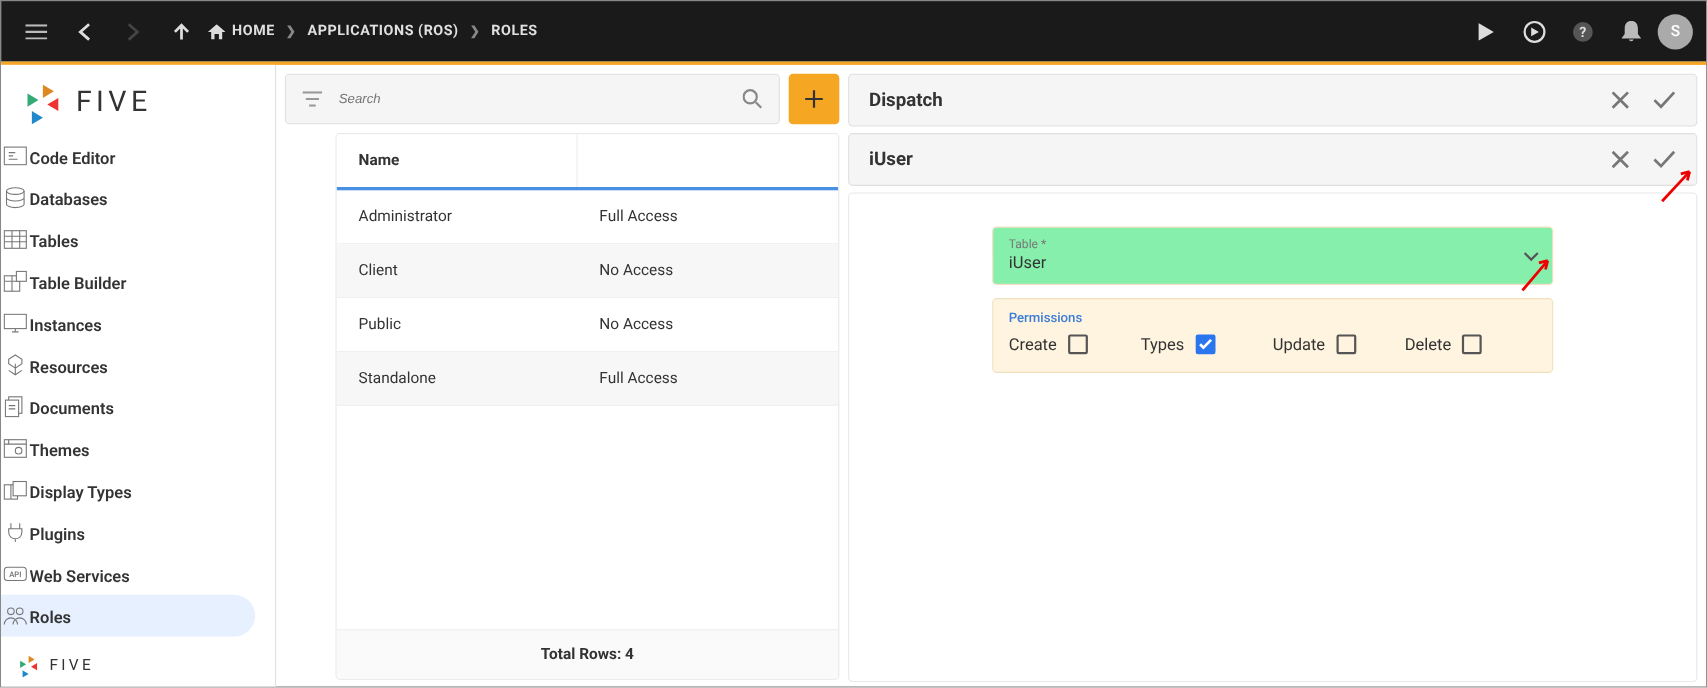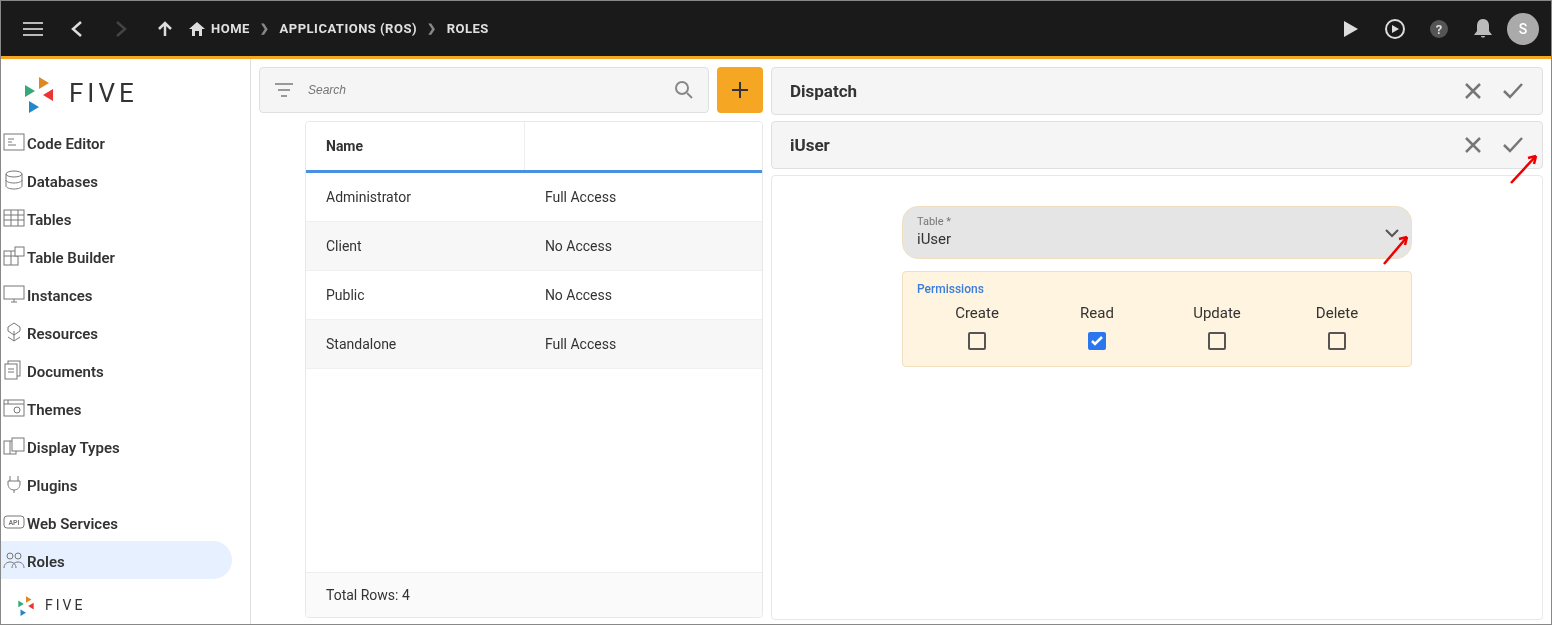--- a/index.html
+++ b/index.html
@@ -36,35 +36,35 @@
 .table-head { display: flex; background: #fff; border-bottom: 3px solid #4a90e2; }
 .th { padding: 16px 20px; font-weight: 700; font-size: 14px; }
 .th-name { width: 48%; border-right: 1px solid #eee; }
 .th-perm { flex: 1; }
 .table-body { flex: 1; overflow-y: auto; }
 .tr { display: flex; border-bottom: 1px solid #f0f0f0; cursor: pointer; }
 .tr:nth-child(even) { background: #f7f7f7; }
 .td { padding: 16px 20px; font-size: 14px; }
 .td-name { width: 48%; }
 .td-perm { flex: 1; }
-.table-foot { padding: 14px 20px; text-align: left; font-weight: 400; font-size: 14px; border-top: 1px solid #eee; background: #fafafa; }
+.table-foot { padding: 14px 20px; text-align: center; font-weight: 700; font-size: 14px; border-top: 1px solid #eee; background: #fafafa; }
 .right { flex: 1; padding: 8px 8px 6px 0; display: flex; flex-direction: column; gap: 6px; }
 .panel-header { background: #f5f5f5; border: 1px solid #e0e0e0; border-radius: 4px; display: flex; align-items: center; padding: 0 10px 0 18px; height: 48px; }
 .panel-title { flex: 1; font-size: 17px; font-weight: 700; }
 .panel-actions { display: flex; gap: 2px; }
 .pa-btn { width: 38px; height: 38px; display: flex; align-items: center; justify-content: center; color: #666; cursor: pointer; }
 .panel-body { flex: 1; background: #fff; border: 1px solid #e8e8e8; border-radius: 4px; padding: 30px 130px; }
-.form-field { background: #e5e5e5; border: 1px solid #f0e0c0; border-radius: 16px; padding: 8px 14px 10px; position: relative; margin-bottom: 12px; }
+.form-field { background: #86efac; border: 1px solid #f0e0c0; border-radius: 4px; padding: 8px 14px 10px; position: relative; margin-bottom: 12px; }
 .field-label { font-size: 11px; color: #777; }
 .field-value { font-size: 15px; color: #333; padding-top: 2px; }
 .field-dd { position: absolute; right: 12px; top: 50%; transform: translateY(-50%); color: #555; }
 .perm-block { background: #fff4e0; border: 1px solid #f0e0c0; border-radius: 4px; padding: 10px 14px 16px; }
 .perm-legend { font-size: 12px; color: #3b7dd8; font-weight: 500; margin-bottom: 8px; }
 .perm-row { display: flex; justify-content: space-around; text-align: center; }
-.perm-col { flex: 1; display: flex; flex-direction: column; align-items: center; gap: 10px; }
+.perm-col { flex: 1; display: flex; flex-direction: row; align-items: center; gap: 10px; }
 .perm-label { font-size: 15px; font-weight: 400; }
 .cb { width: 18px; height: 18px; border: 2px solid #555; border-radius: 2px; cursor: pointer; display: flex; align-items: center; justify-content: center; }
 .cb.checked { background: #2b76ef; border-color: #2b76ef; color: #fff; }
 .arrow-anno { position: absolute; pointer-events: none; }
 svg { display: block; }
 </style>
 </head>
 <body>
 
 <div class="topbar">
@@ -368,21 +368,21 @@
         </svg>
       </div>
       <div class="perm-block">
         <div class="perm-legend">Permissions</div>
         <div class="perm-row" id="perm-row">
             <div class="perm-col">
               <div class="perm-label">Create</div>
               <div class="cb"></div>
             </div>
             <div class="perm-col">
-              <div class="perm-label">Read</div>
+              <div class="perm-label">Types</div>
               <div class="cb checked">
                 <svg width="12" height="10" viewBox="0 0 12 10">
                   <path d="M1 5 L4 8 L11 1" stroke="#fff" stroke-width="2.5" fill="none"></path>
                 </svg>
               </div>
             </div>
             <div class="perm-col">
               <div class="perm-label">Update</div>
               <div class="cb"></div>
             </div>

